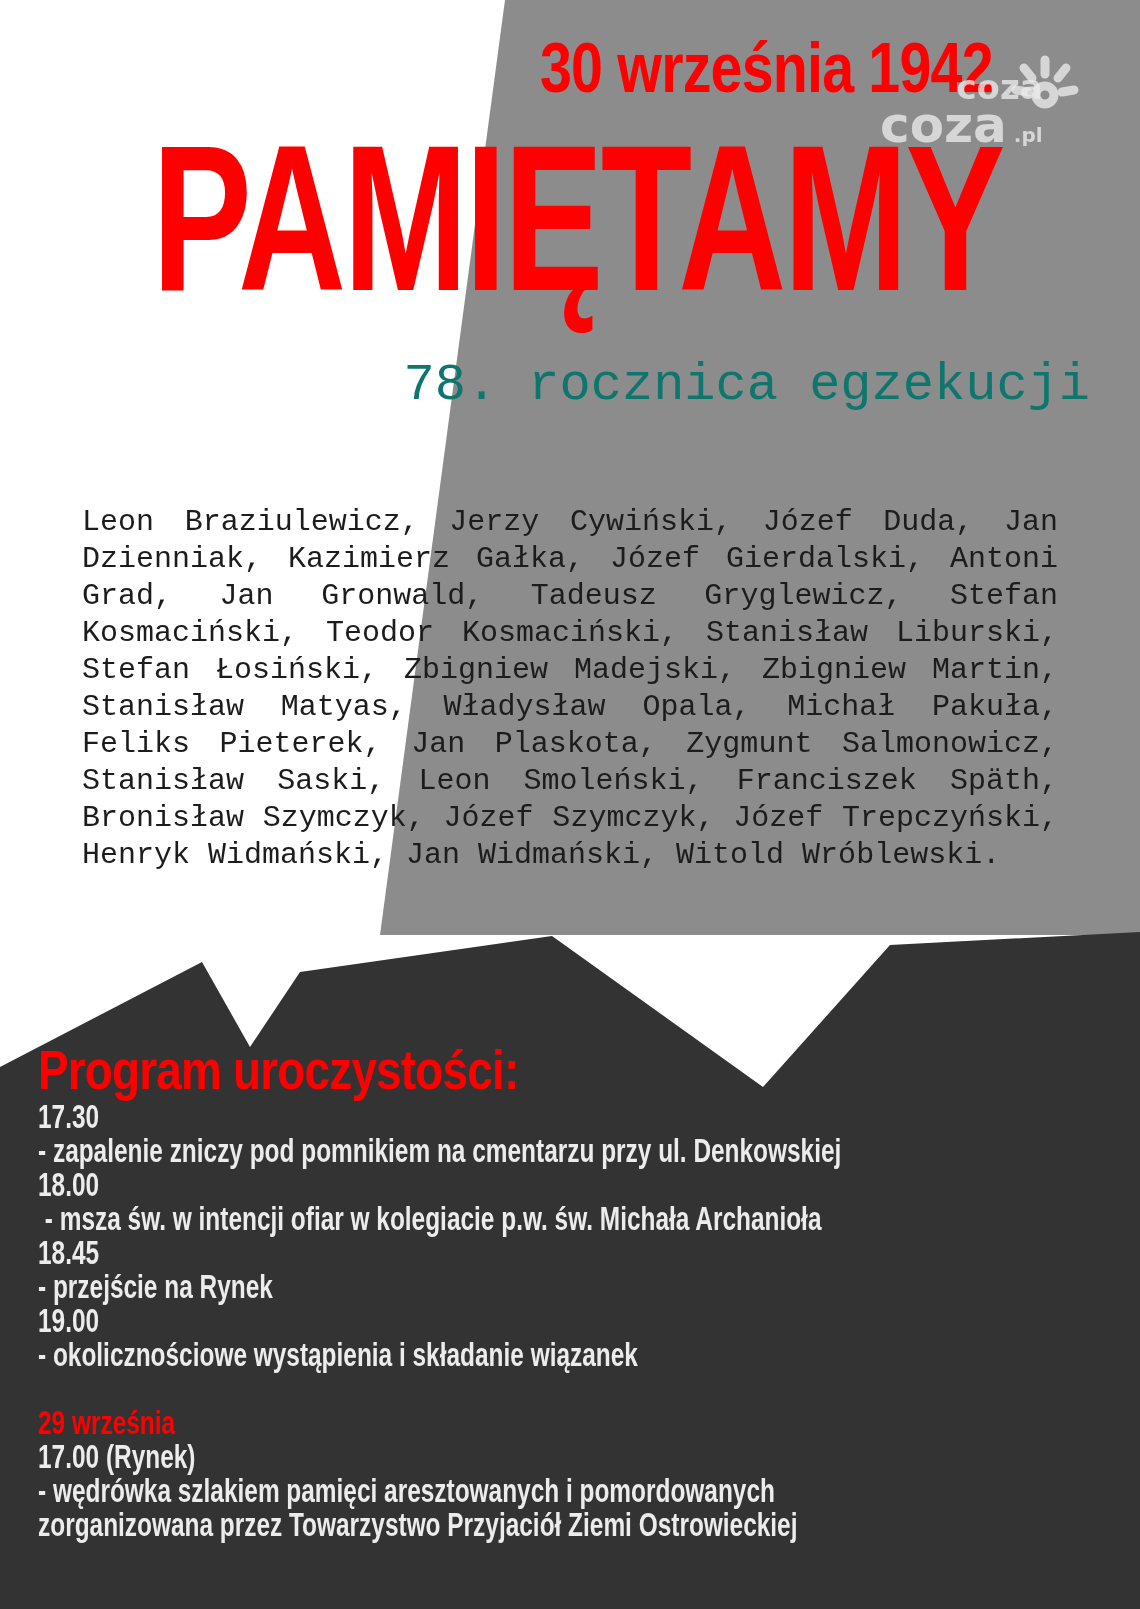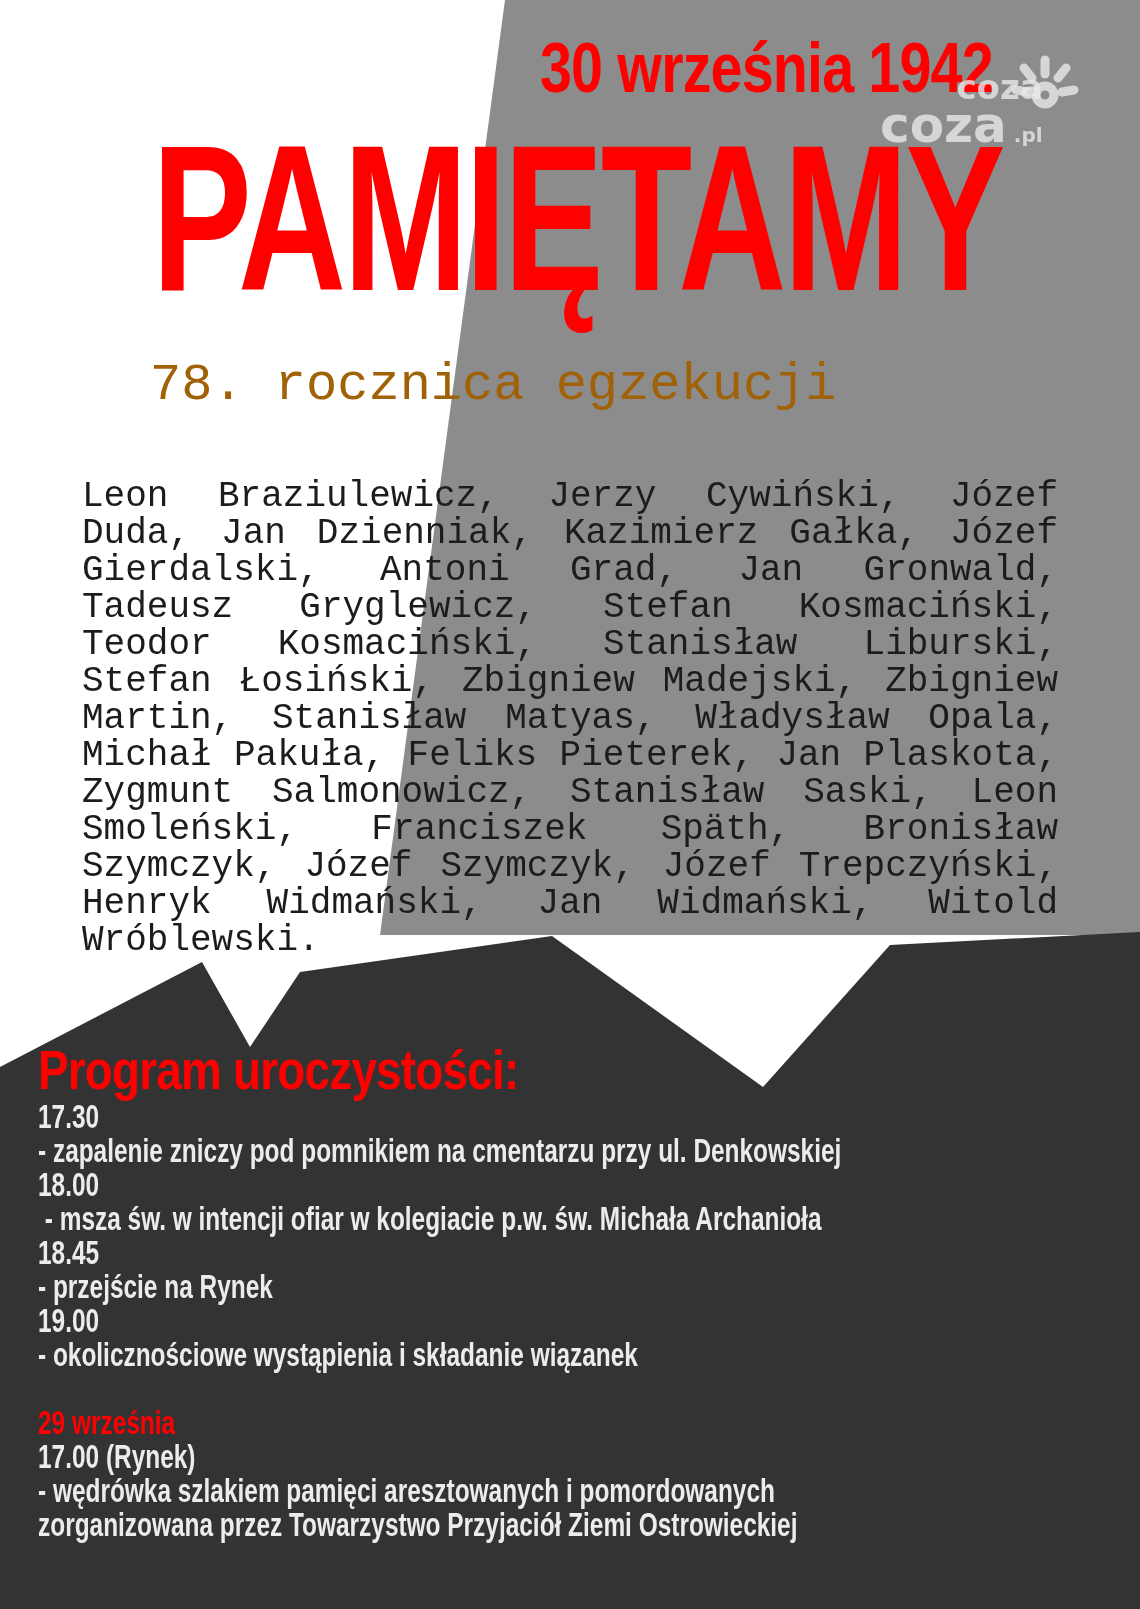--- a/index.html
+++ b/index.html
@@ -26,28 +26,28 @@
     .watermark {
       left: 880px; top: 70px; color: rgba(235,235,235,0.78);
       font-family: "DejaVu Sans", sans-serif; font-weight: 700; line-height: 1;
     }
     .watermark .wm1 { font-size: 34px; display: block; margin-left: 8px; text-align: right; }
     .watermark .wm2 { font-size: 50px; display: block; margin-top: -4px; }
     .watermark .wm3 { font-size: 20px; margin-left: 7px; }
     .watermark .sun { position: absolute; left: 130px; top: -20px; width: 70px; height: 70px; }
 
     .subtitle {
-      left: 150px; top: 358px; width: 940px; 
-      font-family: "Liberation Mono", monospace; color: #a16207;
+      left: 150px; top: 358px; width: 940px; text-align: right;
+      font-family: "Liberation Mono", monospace; color: #0f766e;
       font-size: 52px; line-height: 56px; white-space: nowrap;
     }
     .names {
-      left: 82px; top: 478px; width: 976px;
+      left: 82px; top: 504px; width: 976px;
       font-family: "Liberation Mono", monospace; color: #1c1c1c;
-      font-size: 36px; line-height: 37px; text-align: justify; text-align-last: left;
+      font-size: 30px; line-height: 37px; text-align: justify; text-align-last: left;
     }
 
     .program { left: 38px; top: 1040px; width: 1100px; color: #ececec; }
     .program .ptitle {
       color: #ff0000; font-weight: 700; font-size: 56px; line-height: 60px; letter-spacing: -1px;
       transform: scaleX(0.82); transform-origin: left top; white-space: nowrap; display: block;
     }
     .row-time, .row-desc {
       display: block; font-weight: 700; font-size: 33px; line-height: 34px; white-space: nowrap;
       transform: scaleX(0.74); transform-origin: left top; color: #ececec;

